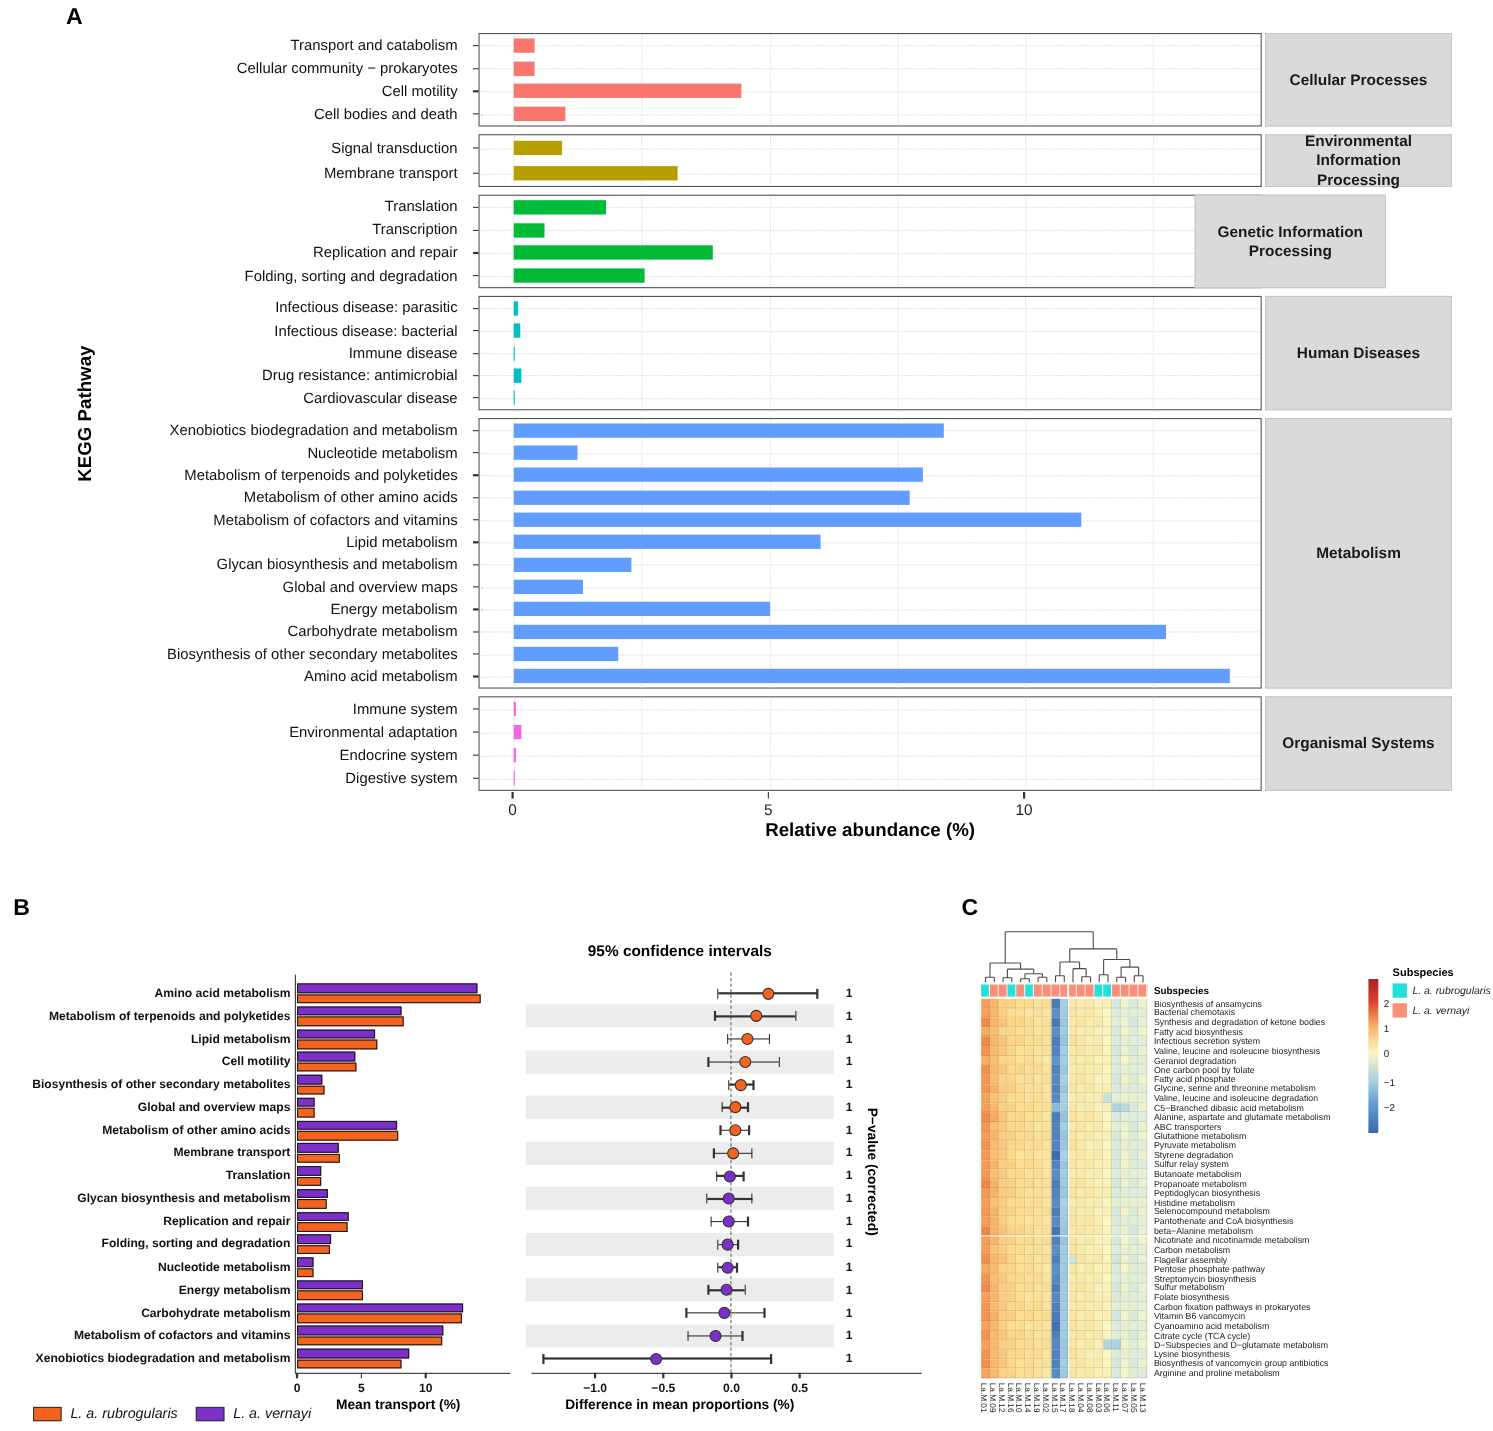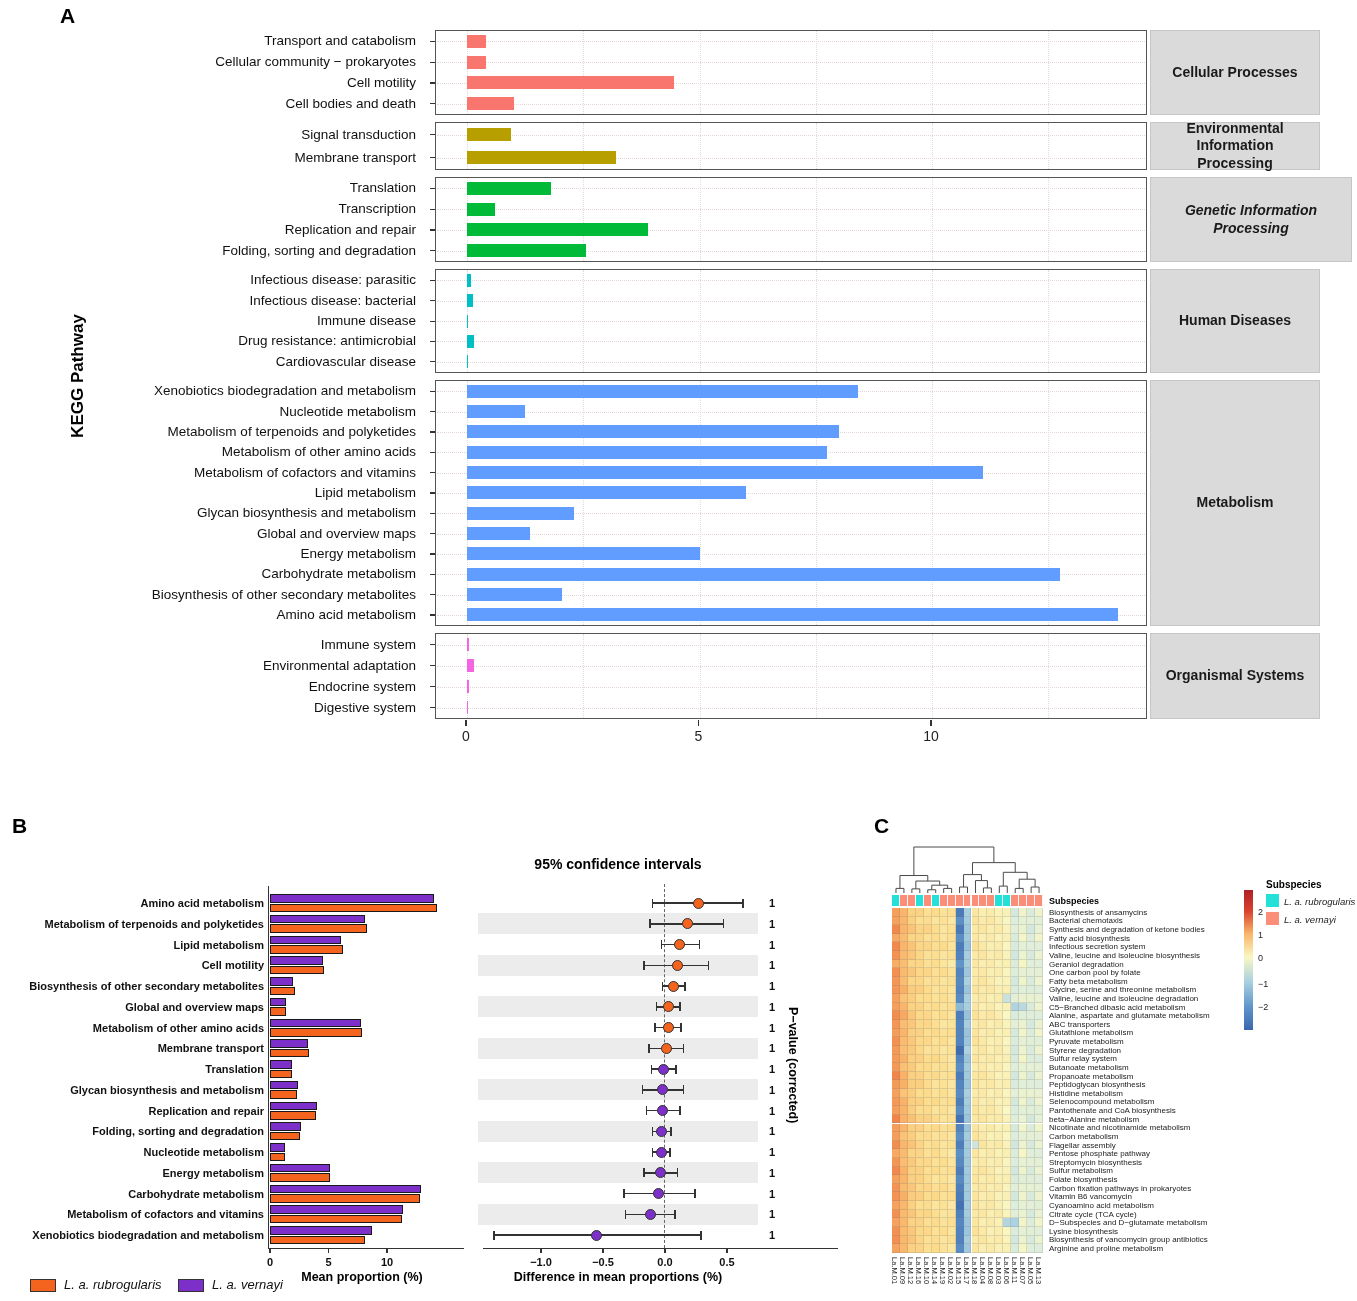--- a/index.html
+++ b/index.html
@@ -40,20 +40,21 @@
   #pC-ann-title{position:absolute;font-weight:bold;font-size:9px;color:#000;}
   .dashline{position:absolute;width:0;border-left:1.4px dashed #666;}
 </style>
 </head>
 <body>
 
 <div id="canvas">
 
   <div class="plabel" style="left:60px;top:4px;">A</div>
   <div class="axis-title" id="pA-ylab" style="left:-22px;top:366px;width:200px;text-align:center;font-size:17px;transform:rotate(-90deg);">KEGG Pathway</div>
+  <div class="axis-title" id="pA-xlab" style="left:591px;top:745px;width:400px;text-align:center;font-size:17px;">Relative abundance (%)</div>
   <div id="pA-body">
       <div class="plot-box" style="left: 435px; top: 30px; width: 712px; height: 85px;">
         <div class="gridv" style="left: 31px; top: 0px; height: 83px;"></div>
         <div class="gridv" style="left: 147.25px; top: 0px; height: 83px;"></div>
         <div class="gridv" style="left: 263.5px; top: 0px; height: 83px;"></div>
         <div class="gridv" style="left: 379.75px; top: 0px; height: 83px;"></div>
         <div class="gridv" style="left: 496px; top: 0px; height: 83px;"></div>
         <div class="gridv" style="left: 612.25px; top: 0px; height: 83px;"></div>
         <div class="rowline" style="left: 1px; top: 10.375px; width: 708px;"></div>
         <div class="pbar" style="left: 31px; top: 3.875px; width: 18.6px; height: 13px; background: rgb(248, 118, 109);"></div>
@@ -107,21 +108,21 @@
         <div class="pbar" style="left: 31px; top: 66.125px; width: 118.575px; height: 13px; background: rgb(0, 186, 56);"></div>
       </div>
       <div class="pathway-label" style="left: 60px; top: 180.375px; width: 356px;">Translation</div>
       <div class="tickmark" style="left: 430px; top: 187.875px; width: 5px; height: 1.2px;"></div>
       <div class="pathway-label" style="left: 60px; top: 201.125px; width: 356px;">Transcription</div>
       <div class="tickmark" style="left: 430px; top: 208.625px; width: 5px; height: 1.2px;"></div>
       <div class="pathway-label" style="left: 60px; top: 221.875px; width: 356px;">Replication and repair</div>
       <div class="tickmark" style="left: 430px; top: 229.375px; width: 5px; height: 1.2px;"></div>
       <div class="pathway-label" style="left: 60px; top: 242.625px; width: 356px;">Folding, sorting and degradation</div>
       <div class="tickmark" style="left: 430px; top: 250.125px; width: 5px; height: 1.2px;"></div>
-      <div class="facet-strip" style="left: 1150px; top: 177px; width: 202px; height: 85px; font-style: italic;">Genetic Information Processing</div>
+      <div class="facet-strip" style="left: 1086px; top: 177px; width: 174px; height: 85px;">Genetic Information Processing</div>
       <div class="plot-box" style="left: 435px; top: 269px; width: 712px; height: 104px;">
         <div class="gridv" style="left: 31px; top: 0px; height: 102px;"></div>
         <div class="gridv" style="left: 147.25px; top: 0px; height: 102px;"></div>
         <div class="gridv" style="left: 263.5px; top: 0px; height: 102px;"></div>
         <div class="gridv" style="left: 379.75px; top: 0px; height: 102px;"></div>
         <div class="gridv" style="left: 496px; top: 0px; height: 102px;"></div>
         <div class="gridv" style="left: 612.25px; top: 0px; height: 102px;"></div>
         <div class="rowline" style="left: 1px; top: 10.2px; width: 708px;"></div>
         <div class="pbar" style="left: 31px; top: 3.7px; width: 3.72px; height: 13px; background: rgb(0, 191, 196);"></div>
         <div class="rowline" style="left: 1px; top: 30.6px; width: 708px;"></div>
@@ -229,21 +230,21 @@
       <div class="tickmark" style="left: 465.25px; top: 720px; width: 1.5px; height: 6px;"></div>
       <div class="ticklabel" style="left: 446px; top: 728px; width: 40px;">0</div>
       <div class="tickmark" style="left: 697.75px; top: 720px; width: 1.5px; height: 6px;"></div>
       <div class="ticklabel" style="left: 678.5px; top: 728px; width: 40px;">5</div>
       <div class="tickmark" style="left: 930.25px; top: 720px; width: 1.5px; height: 6px;"></div>
       <div class="ticklabel" style="left: 911px; top: 728px; width: 40px;">10</div>
     </div>
 
   <div class="plabel" style="left:12px;top:814px;">B</div>
   <div class="axis-title" id="pB-ci-title" style="left:478px;top:856px;width:280px;">95% confidence intervals</div>
-  <div class="axis-title" style="left:237px;top:1270px;width:250px;text-align:center;font-size:12.5px;">Mean proportion (%)</div>
+  <div class="axis-title" style="left:237px;top:1270px;width:250px;text-align:center;font-size:12.5px;">Mean transport (%)</div>
   <div class="axis-title" style="left:468px;top:1270px;width:300px;text-align:center;font-size:12.5px;">Difference in mean proportions (%)</div>
   <div class="axis-title" id="pB-pvlab" style="left:786px;top:960px;height:210px;">P−value (corrected)</div>
   <div id="pB-body">
       <div class="b-stripe" style="left: 478px; top: 913.375px; width: 280px; height: 20.75px;"></div>
       <div class="b-stripe" style="left: 478px; top: 954.875px; width: 280px; height: 20.75px;"></div>
       <div class="b-stripe" style="left: 478px; top: 996.375px; width: 280px; height: 20.75px;"></div>
       <div class="b-stripe" style="left: 478px; top: 1037.88px; width: 280px; height: 20.75px;"></div>
       <div class="b-stripe" style="left: 478px; top: 1079.38px; width: 280px; height: 20.75px;"></div>
       <div class="b-stripe" style="left: 478px; top: 1120.88px; width: 280px; height: 20.75px;"></div>
       <div class="b-stripe" style="left: 478px; top: 1162.38px; width: 280px; height: 20.75px;"></div>
@@ -658,21 +659,21 @@
       <div class="hm-cell" style="left: 963.55px; top: 976.96px; width: 7.95px; height: 8.62px; background: rgb(171, 209, 224);"></div>
       <div class="hm-cell" style="left: 971.5px; top: 976.96px; width: 7.95px; height: 8.62px; background: rgb(251, 233, 167);"></div>
       <div class="hm-cell" style="left: 979.45px; top: 976.96px; width: 7.95px; height: 8.62px; background: rgb(251, 230, 160);"></div>
       <div class="hm-cell" style="left: 987.4px; top: 976.96px; width: 7.95px; height: 8.62px; background: rgb(250, 236, 173);"></div>
       <div class="hm-cell" style="left: 995.35px; top: 976.96px; width: 7.95px; height: 8.62px; background: rgb(249, 243, 187);"></div>
       <div class="hm-cell" style="left: 1003.3px; top: 976.96px; width: 7.95px; height: 8.62px; background: rgb(250, 242, 185);"></div>
       <div class="hm-cell" style="left: 1011.25px; top: 976.96px; width: 7.95px; height: 8.62px; background: rgb(213, 232, 221);"></div>
       <div class="hm-cell" style="left: 1019.2px; top: 976.96px; width: 7.95px; height: 8.62px; background: rgb(240, 244, 203);"></div>
       <div class="hm-cell" style="left: 1027.15px; top: 976.96px; width: 7.95px; height: 8.62px; background: rgb(218, 235, 220);"></div>
       <div class="hm-cell" style="left: 1035.1px; top: 976.96px; width: 7.95px; height: 8.62px; background: rgb(237, 243, 206);"></div>
-      <div class="hm-rowlab" style="left: 1049px; top: 976.77px;">Fatty beta metabolism</div>
+      <div class="hm-rowlab" style="left: 1049px; top: 976.77px;">Fatty acid phosphate</div>
       <div class="hm-cell" style="left: 892px; top: 985.58px; width: 7.95px; height: 8.62px; background: rgb(244, 151, 86);"></div>
       <div class="hm-cell" style="left: 899.95px; top: 985.58px; width: 7.95px; height: 8.62px; background: rgb(248, 175, 102);"></div>
       <div class="hm-cell" style="left: 907.9px; top: 985.58px; width: 7.95px; height: 8.62px; background: rgb(251, 204, 126);"></div>
       <div class="hm-cell" style="left: 915.85px; top: 985.58px; width: 7.95px; height: 8.62px; background: rgb(251, 206, 128);"></div>
       <div class="hm-cell" style="left: 923.8px; top: 985.58px; width: 7.95px; height: 8.62px; background: rgb(252, 219, 139);"></div>
       <div class="hm-cell" style="left: 931.75px; top: 985.58px; width: 7.95px; height: 8.62px; background: rgb(251, 226, 153);"></div>
       <div class="hm-cell" style="left: 939.7px; top: 985.58px; width: 7.95px; height: 8.62px; background: rgb(252, 223, 146);"></div>
       <div class="hm-cell" style="left: 947.65px; top: 985.58px; width: 7.95px; height: 8.62px; background: rgb(251, 230, 160);"></div>
       <div class="hm-cell" style="left: 955.6px; top: 985.58px; width: 7.95px; height: 8.62px; background: rgb(80, 131, 191);"></div>
       <div class="hm-cell" style="left: 963.55px; top: 985.58px; width: 7.95px; height: 8.62px; background: rgb(155, 197, 220);"></div>

